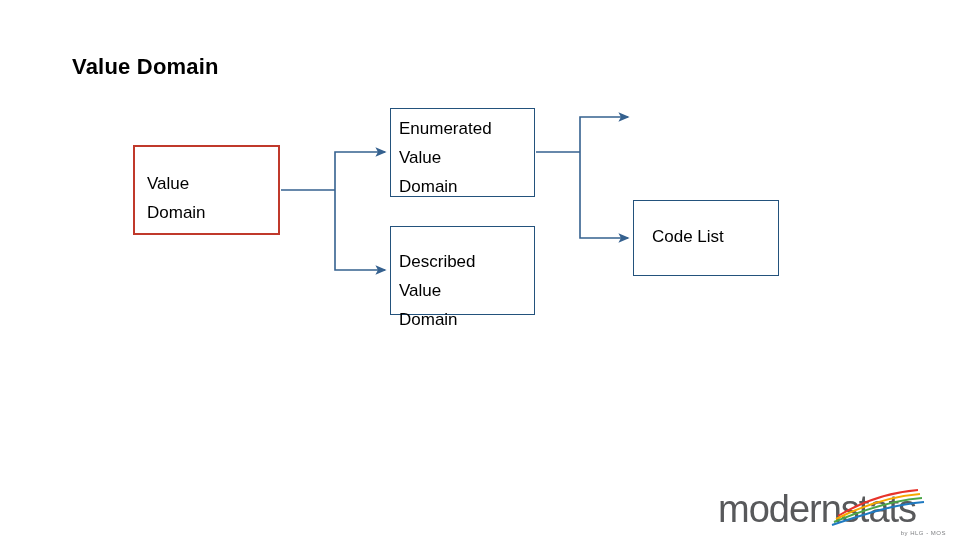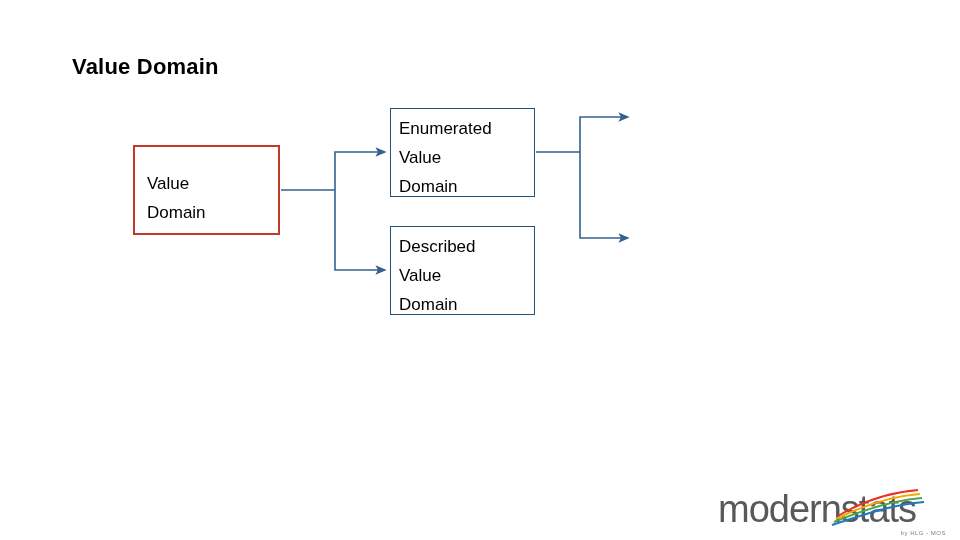--- a/index.html
+++ b/index.html
@@ -58,21 +58,21 @@
     width: 145px;
     height: 89px;
     padding-top: 5px;
     padding-left: 8px;
   }
   #box-described {
     left: 390px;
     top: 226px;
     width: 145px;
     height: 89px;
-    padding-top: 5px;
+    padding-top: 20px;
     padding-left: 8px;
   }
   #box-statistical {
     left: 633px;
     top: 77px;
     width: 146px;
     height: 79px;
     padding-top: 9px;
     padding-left: 10px;
   }
@@ -150,20 +150,21 @@
 
   <div class="box blue" id="box-enumerated">Enumerated
 Value
 Domain</div>
 
   <div class="box blue" id="box-described">Described
 Value
 Domain</div>
 
 
+  <div class="box blue" id="box-codelist">Code List</div>
 
   <div id="logo">
     <div class="logo-text">modernstats</div>
     <svg width="230" height="50" xmlns="http://www.w3.org/2000/svg">
       <path d="M120,28 C150,10 175,4 200,2" stroke="#e8332a" stroke-width="2" fill="none"></path>
       <path d="M118,31 C150,15 176,8 202,6" stroke="#f6a800" stroke-width="2" fill="none"></path>
       <path d="M116,34 C150,20 177,12 204,10" stroke="#4aa648" stroke-width="2" fill="none"></path>
       <path d="M114,37 C150,25 178,16 206,14" stroke="#1f79c0" stroke-width="2" fill="none"></path>
     </svg>
     <div class="logo-sub">by HLG - MOS</div>

